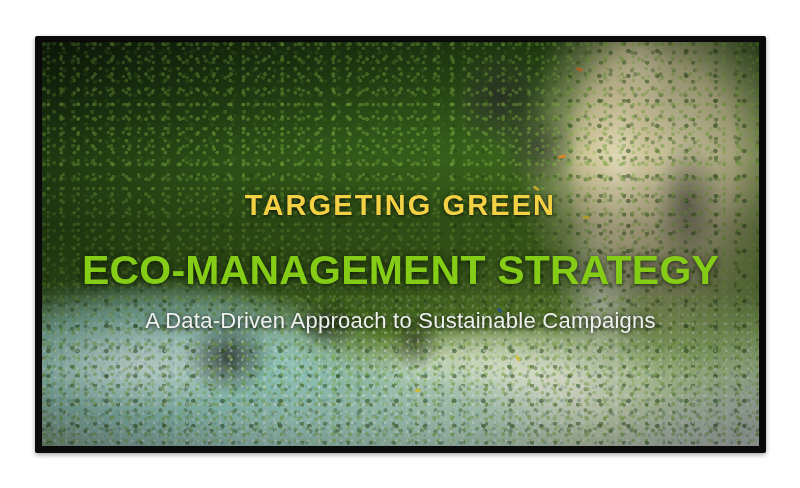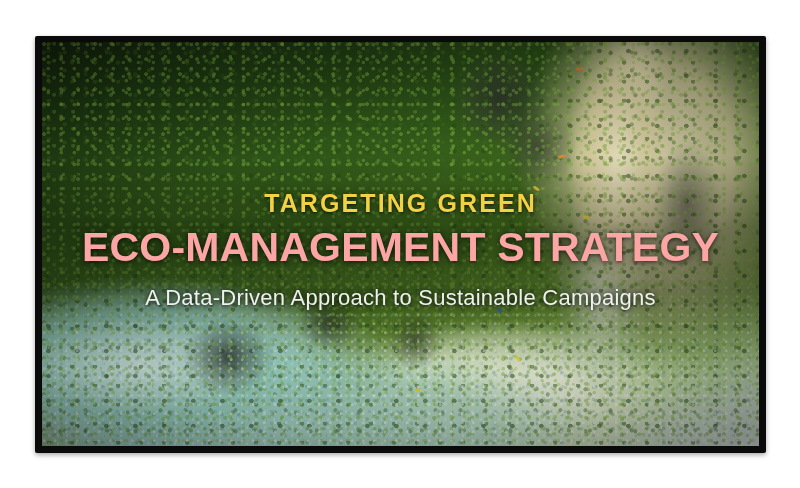--- a/index.html
+++ b/index.html
@@ -142,38 +142,38 @@
     left: 0;
     right: 0;
     top: 148px;
     text-align: center;
     z-index: 6;
     padding: 0 14px;
   }
 
   #eyebrow-text {
     font-family: "Liberation Sans", sans-serif;
-    font-size: 25px;
+    font-size: 29px;
     font-weight: bold;
     letter-spacing: 2.1px;
     color: #f3d144;
     text-shadow: 0 1px 3px rgba(0,0,0,0.62), 0 0 10px rgba(0,0,0,0.38);
     line-height: 1.08;
     white-space: nowrap;
   }
 
   #main-title-text {
     font-family: "Liberation Sans", sans-serif;
     font-size: 41px;
     font-weight: bold;
     letter-spacing: 0.2px;
-    color: #fca5a5;
+    color: #84cc16;
     text-shadow: 0 1px 4px rgba(0,0,0,0.60), 0 0 14px rgba(0,0,0,0.40);
     line-height: 1.24;
-    margin-top: 5px;
+    margin-top: 24px;
     white-space: nowrap;
   }
 
   #subtitle-text {
     font-family: "Liberation Sans", sans-serif;
     font-size: 22px;
     font-weight: normal;
     letter-spacing: 0.25px;
     color: #eef1ee;
     text-shadow: 0 1px 4px rgba(0,0,0,0.66), 0 0 10px rgba(0,0,0,0.42);

